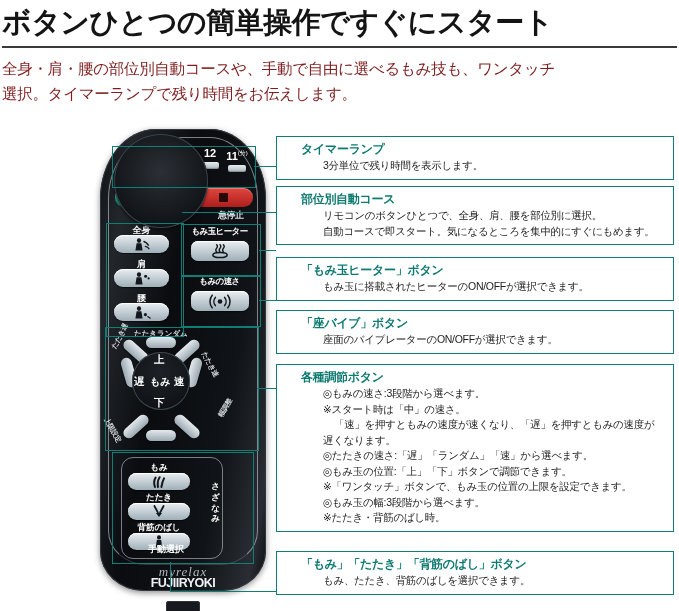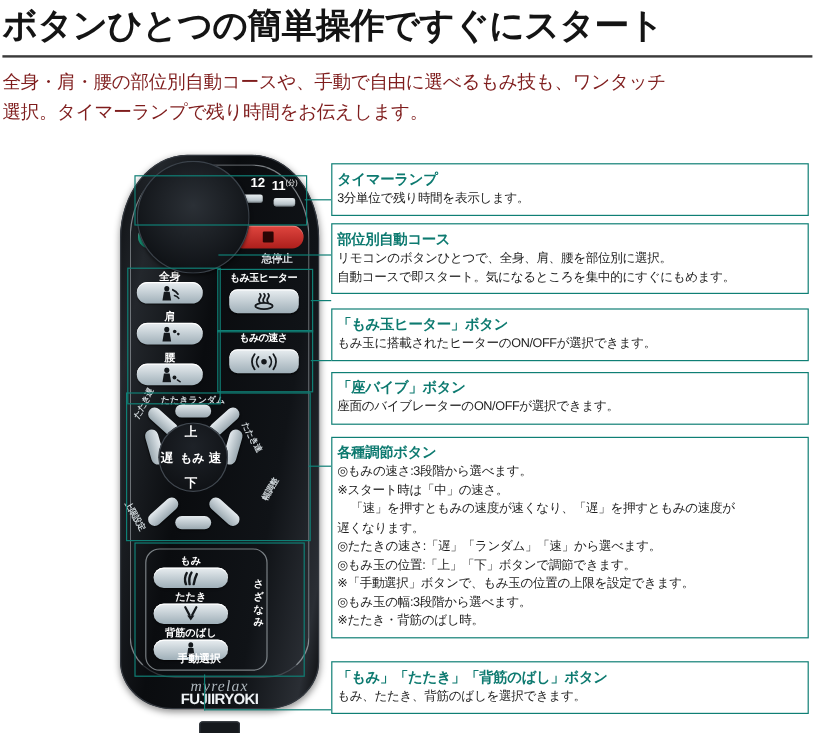--- a/index.html
+++ b/index.html
@@ -37,21 +37,21 @@
     pointer-events:none;
   }
   .remote-neck{
     position:absolute;left:50%;transform:translateX(-50%);bottom:-8px;
     width:34px;height:18px;background:#16191d;border-radius:3px 3px 8px 8px;
     box-shadow:inset 0 0 0 1px #2e343a;
   }
   
   .timer-zone{position:absolute;left:26px;top:22px;width:138px;height:36px;}
   .timer-grid{display:flex;justify-content:space-between;align-items:flex-start;height:100%;padding:1px 4px;box-sizing:border-box;}
-  .timer-cell{width:22px;text-align:right;}
+  .timer-cell{width:22px;text-align:center;}
   .timer-num{color:#ffffff;font-size:11px;font-weight:700;line-height:12px;}
   .timer-num .unit{font-size:6px;font-weight:400;vertical-align:super;}
   .timer-led{
     width:18px;height:7px;margin:3px auto 0;border-radius:2px;
     background:linear-gradient(#e8eef1,#a9b6bd);
     box-shadow:inset 0 -1px 1px rgba(0,0,0,.25);
   }
   
   .pill{
     position:absolute;height:19px;border-radius:10px;
@@ -146,24 +146,24 @@
     color:#eef2f5;font-size:12.5px;font-weight:700;letter-spacing:-.5px;
   }
   
   .hl{position:absolute;border:1.6px solid #0f7f75;pointer-events:none;}
   .leader{position:absolute;background:#0f7f75;}
   .leader.h{height:1.4px;}
   .leader.v{width:1.4px;}
   
   .card{
     position:absolute;left:276px;width:398px;box-sizing:border-box;
-    border:1.6px solid #0f7f75;background:#ffffff;padding:4px 7px 5px 4px;
+    border:1.6px solid #0f7f75;background:#ffffff;padding:4px 7px 5px 24px;
   }
   .card-title{color:#0d7a70;font-size:12px;font-weight:700;line-height:17px;letter-spacing:-.3px;}
-  .card-line{color:#1d1d1d;font-size:10.5px;line-height:15.5px;letter-spacing:-.3px;}
+  .card-line{color:#1d1d1d;font-size:10.5px;line-height:15.5px;letter-spacing:-.3px;margin-left:22px;}
   .card-line.ind{padding-left:11px;}
 </style>
 </head>
 <body>
 
 <div id="header">
   <div id="page-title">ボタンひとつの簡単操作ですぐにスタート</div>
   <div id="title-rule"></div>
   <div id="lede">
     <div>全身・肩・腰の部位別自動コースや、手動で自由に選べるもみ技も、ワンタッチ</div>
@@ -365,21 +365,21 @@
   </div>
 
   <div class="card" style="top:240px;">
     <div class="card-title">各種調節ボタン</div>
     <div class="card-line">◎もみの速さ:3段階から選べます。</div>
     <div class="card-line">※スタート時は「中」の速さ。</div>
     <div class="card-line ind">「速」を押すともみの速度が速くなり、「遅」を押すともみの速度が</div>
     <div class="card-line">遅くなります。</div>
     <div class="card-line">◎たたきの速さ:「遅」「ランダム」「速」から選べます。</div>
     <div class="card-line">◎もみ玉の位置:「上」「下」ボタンで調節できます。</div>
-    <div class="card-line">※「手動選択」ボタンで、もみ玉の位置の上限を設定できます。</div>
+    <div class="card-line">※「ワンタッチ」ボタンで、もみ玉の位置の上限を設定できます。</div>
     <div class="card-line">◎もみ玉の幅:3段階から選べます。</div>
     <div class="card-line">※たたき・背筋のばし時。</div>
   </div>
 
   <div class="card" style="top:427px;">
     <div class="card-title">「もみ」「たたき」「背筋のばし」ボタン</div>
     <div class="card-line">もみ、たたき、背筋のばしを選択できます。</div>
   </div>
 
 </div>

